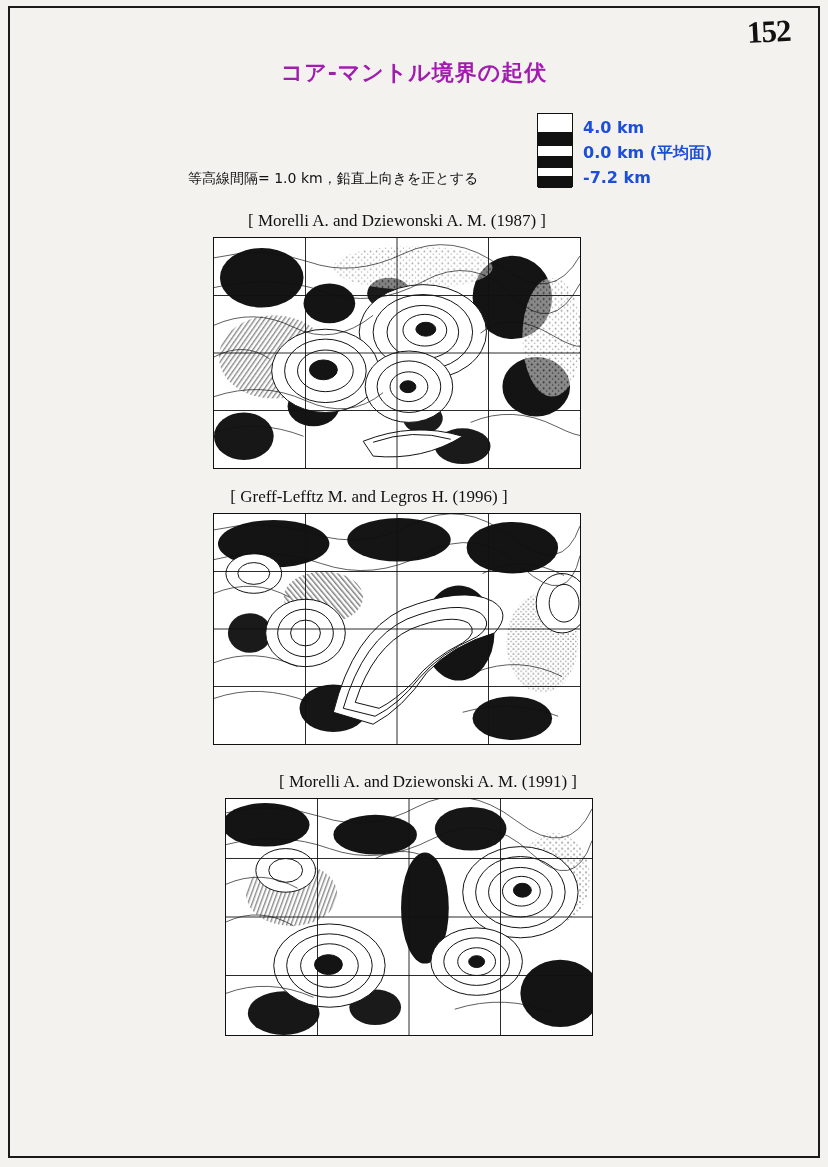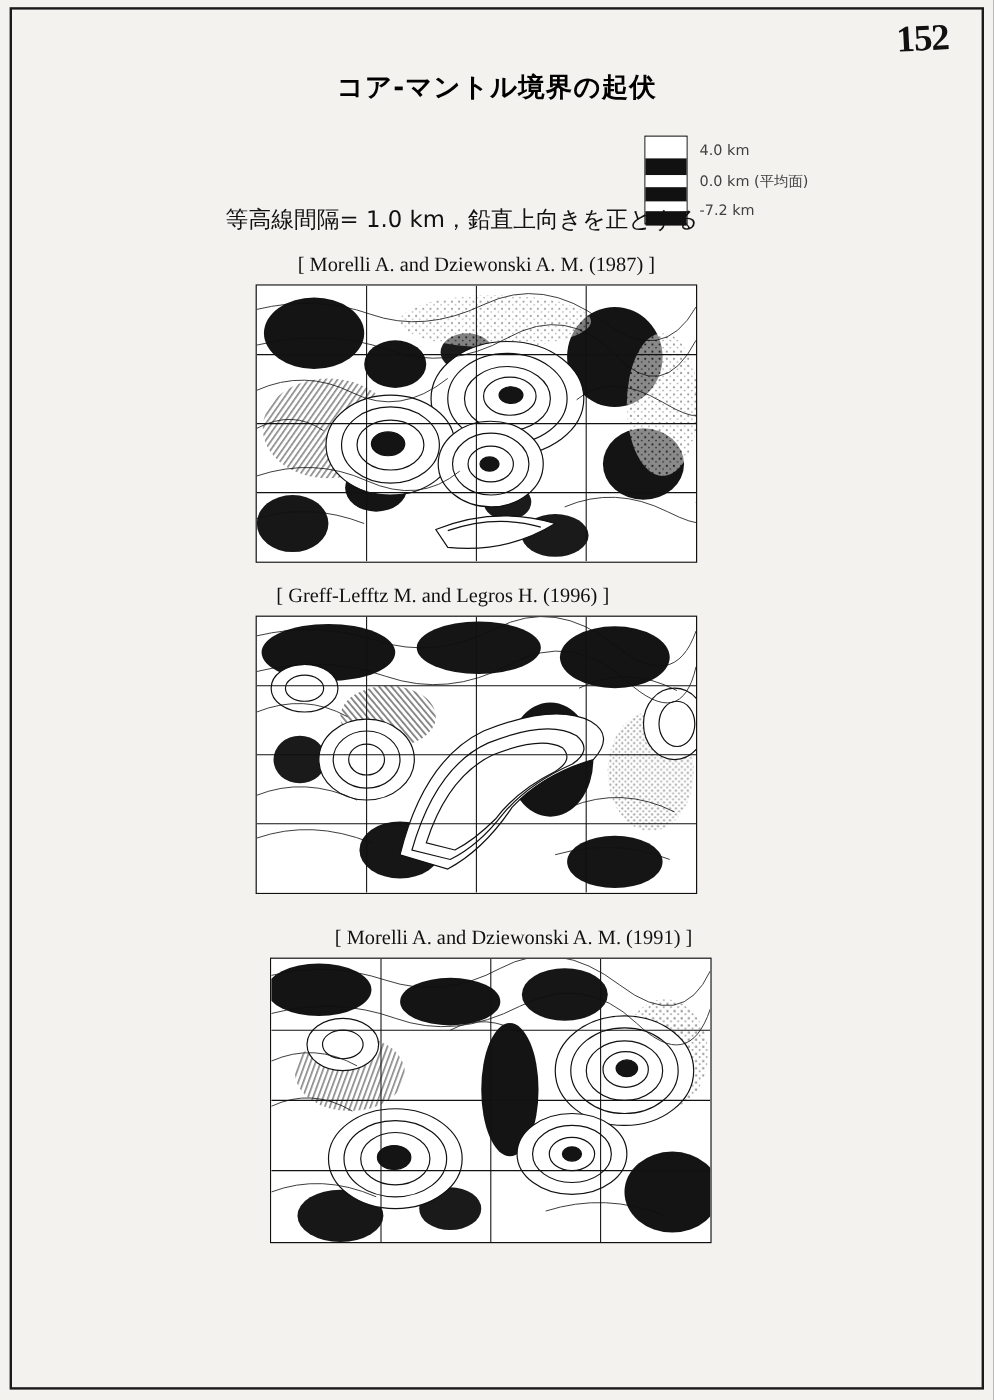--- a/index.html
+++ b/index.html
@@ -38,21 +38,21 @@
     transform: rotate(-3deg);
   }
   .doc-title {
     position: absolute;
     left: 0; right: 0;
     top: 58px;
     text-align: center;
     font-family: "DejaVu Sans", sans-serif;
     font-size: 22px;
     font-weight: bold;
-    color: #000000;
+    color: #a21caf;
     letter-spacing: 1px;
   }
   
   .legend {
     position: absolute;
     left: 537px;
     top: 113px;
     width: 200px;
     height: 80px;
   }
@@ -73,34 +73,35 @@
   .seg1 { top: 0;    height: 18px; background:#ffffff; }
   .seg2 { top: 18px; height: 14px; background:#111111; }
   .seg3 { top: 32px; height: 10px; background:#ffffff; }
   .seg4 { top: 42px; height: 12px; background:#111111; }
   .seg5 { top: 54px; height: 8px;  background:#ffffff; }
   .seg6 { top: 62px; height: 12px; background:#111111; }
   .legend-label {
     position: absolute;
     left: 46px;
     font-family: "DejaVu Sans", sans-serif;
-    font-size: 12px;
-    color: #404040;
+    font-size: 16px;
+    color: #1d4ed8;
     white-space: nowrap;
+    font-weight: bold;
   }
   .lab-top { top: 5px; }
   .lab-mid { top: 30px; }
   .lab-bot { top: 55px; }
 
   .contour-note {
     position: absolute;
     left: 188px;
     top: 170px;
     font-family: "DejaVu Sans", sans-serif;
-    font-size: 19px;
+    font-size: 14px;
     color: #111;
     white-space: nowrap;
   }
 
   .panel {
     position: absolute;
   }
   .panel-caption {
     text-align: center;
     font-family: "Liberation Serif", serif;

